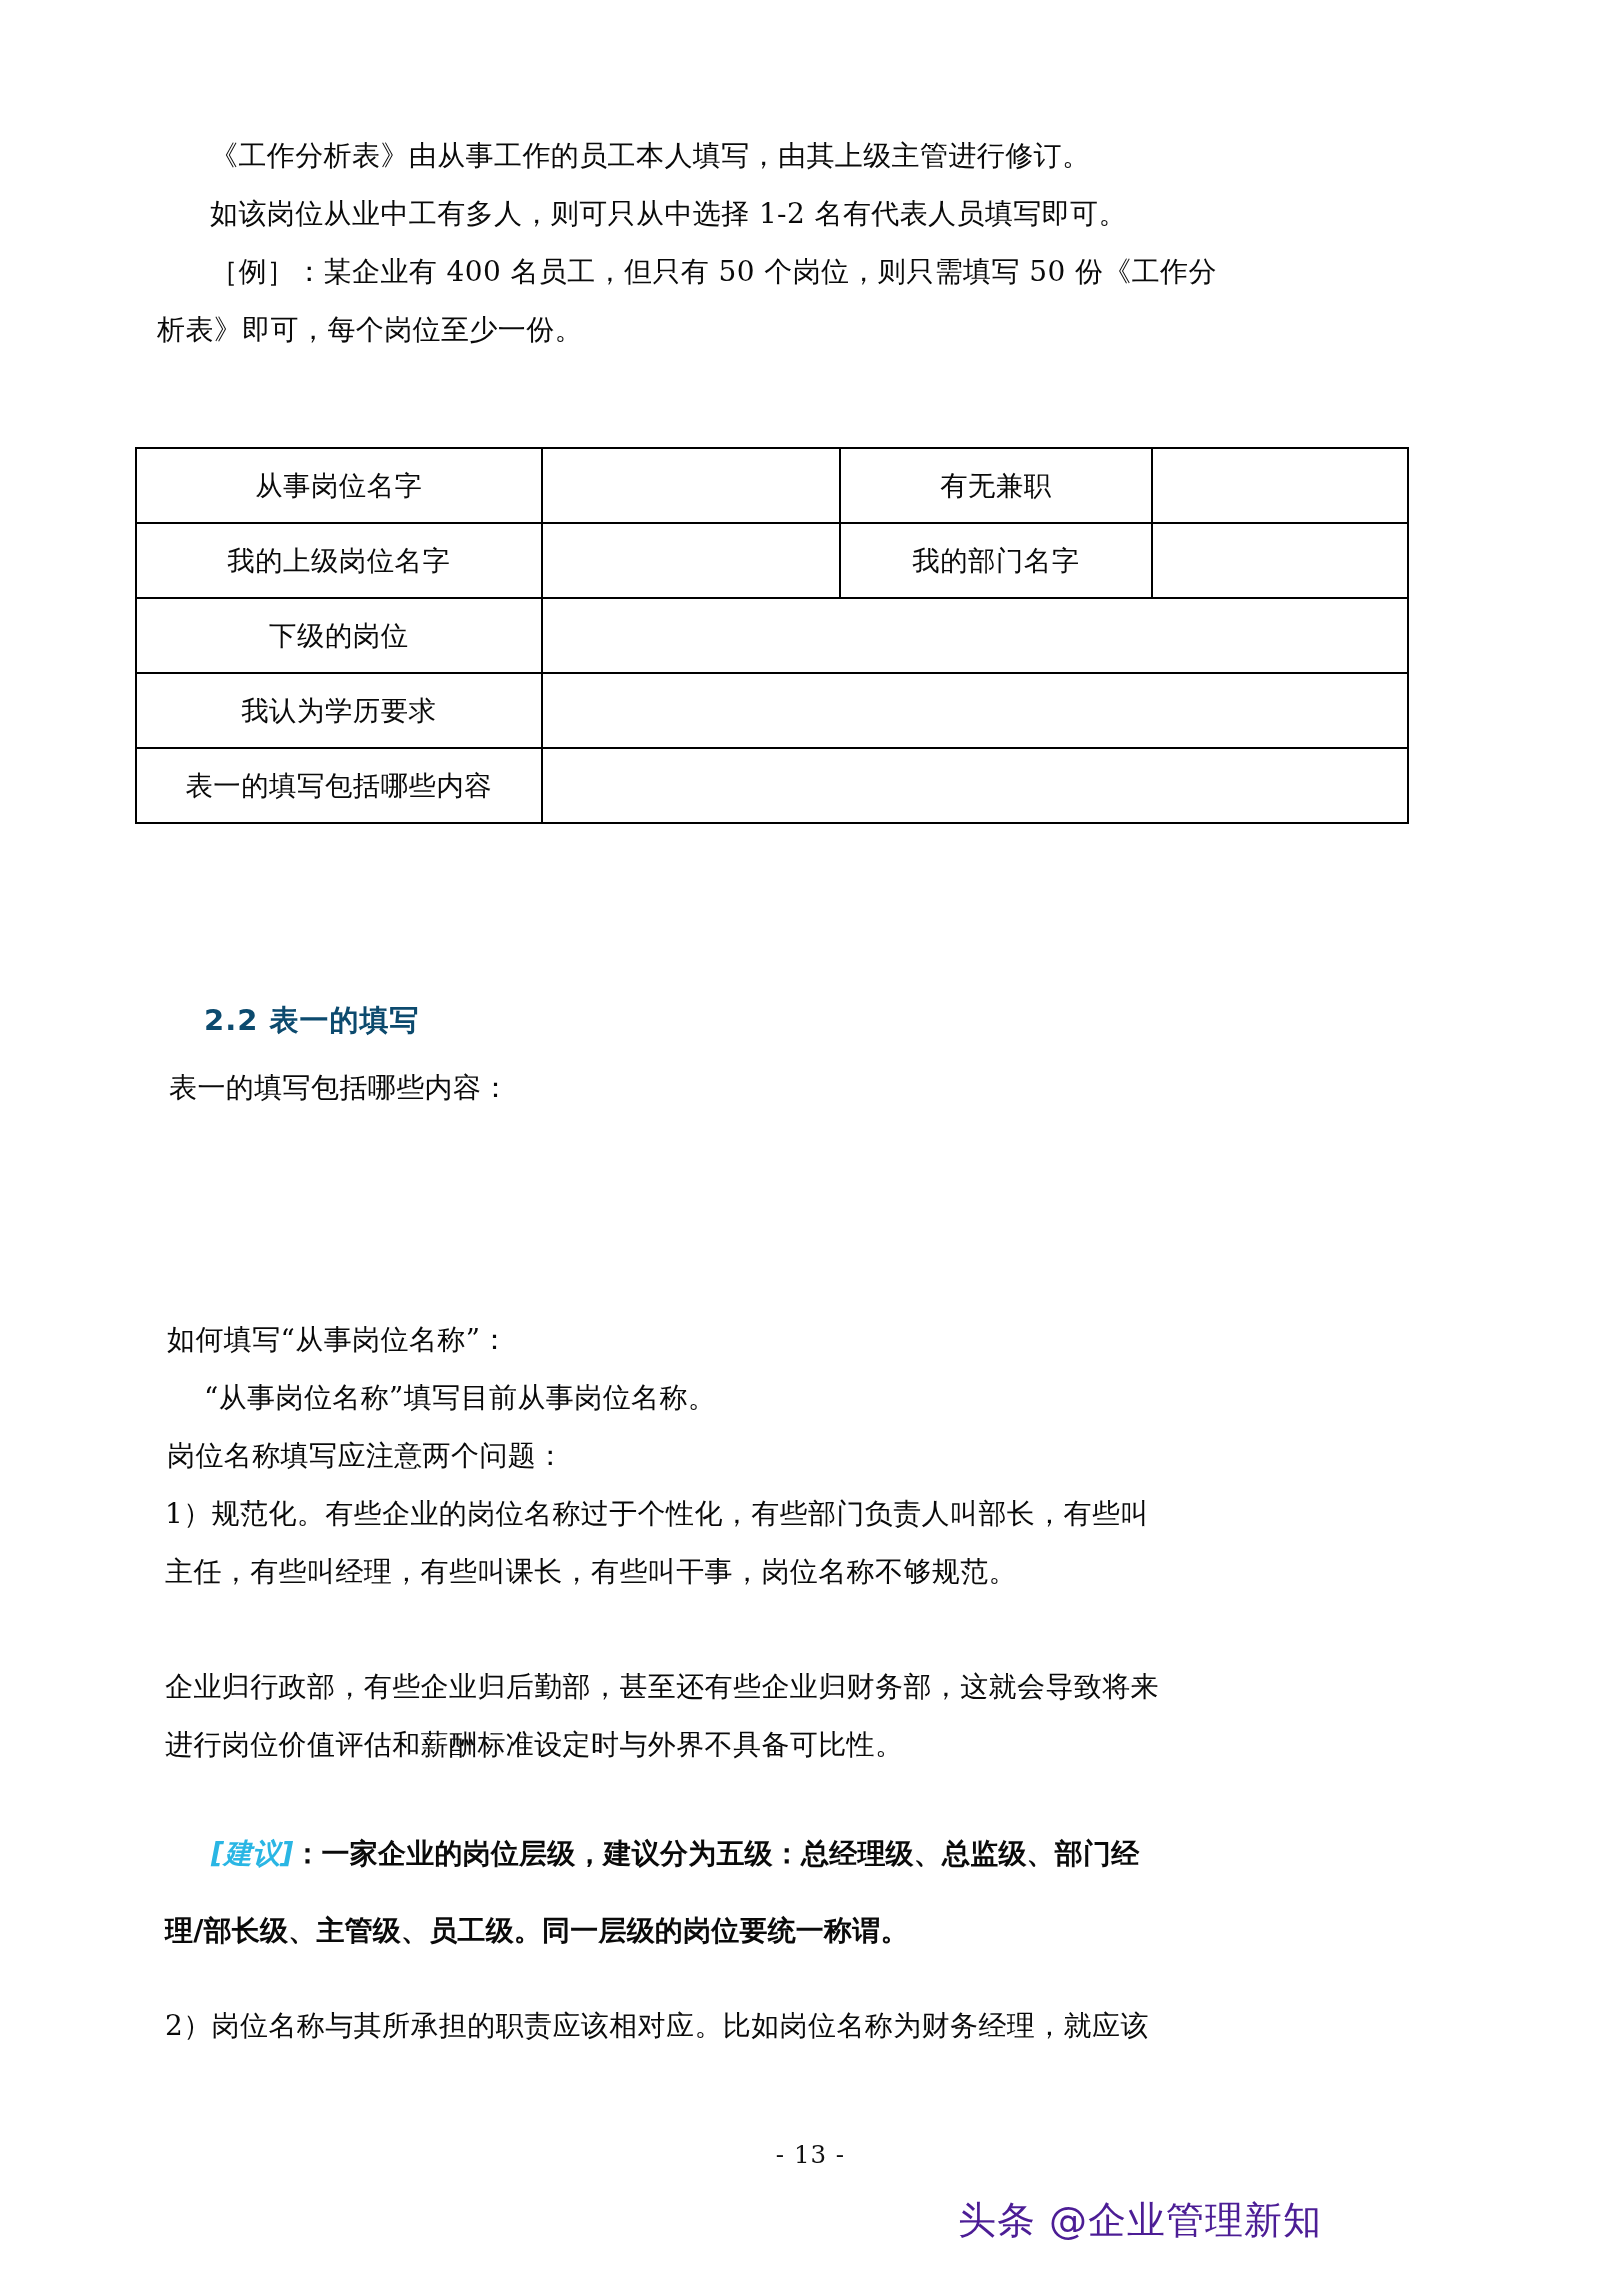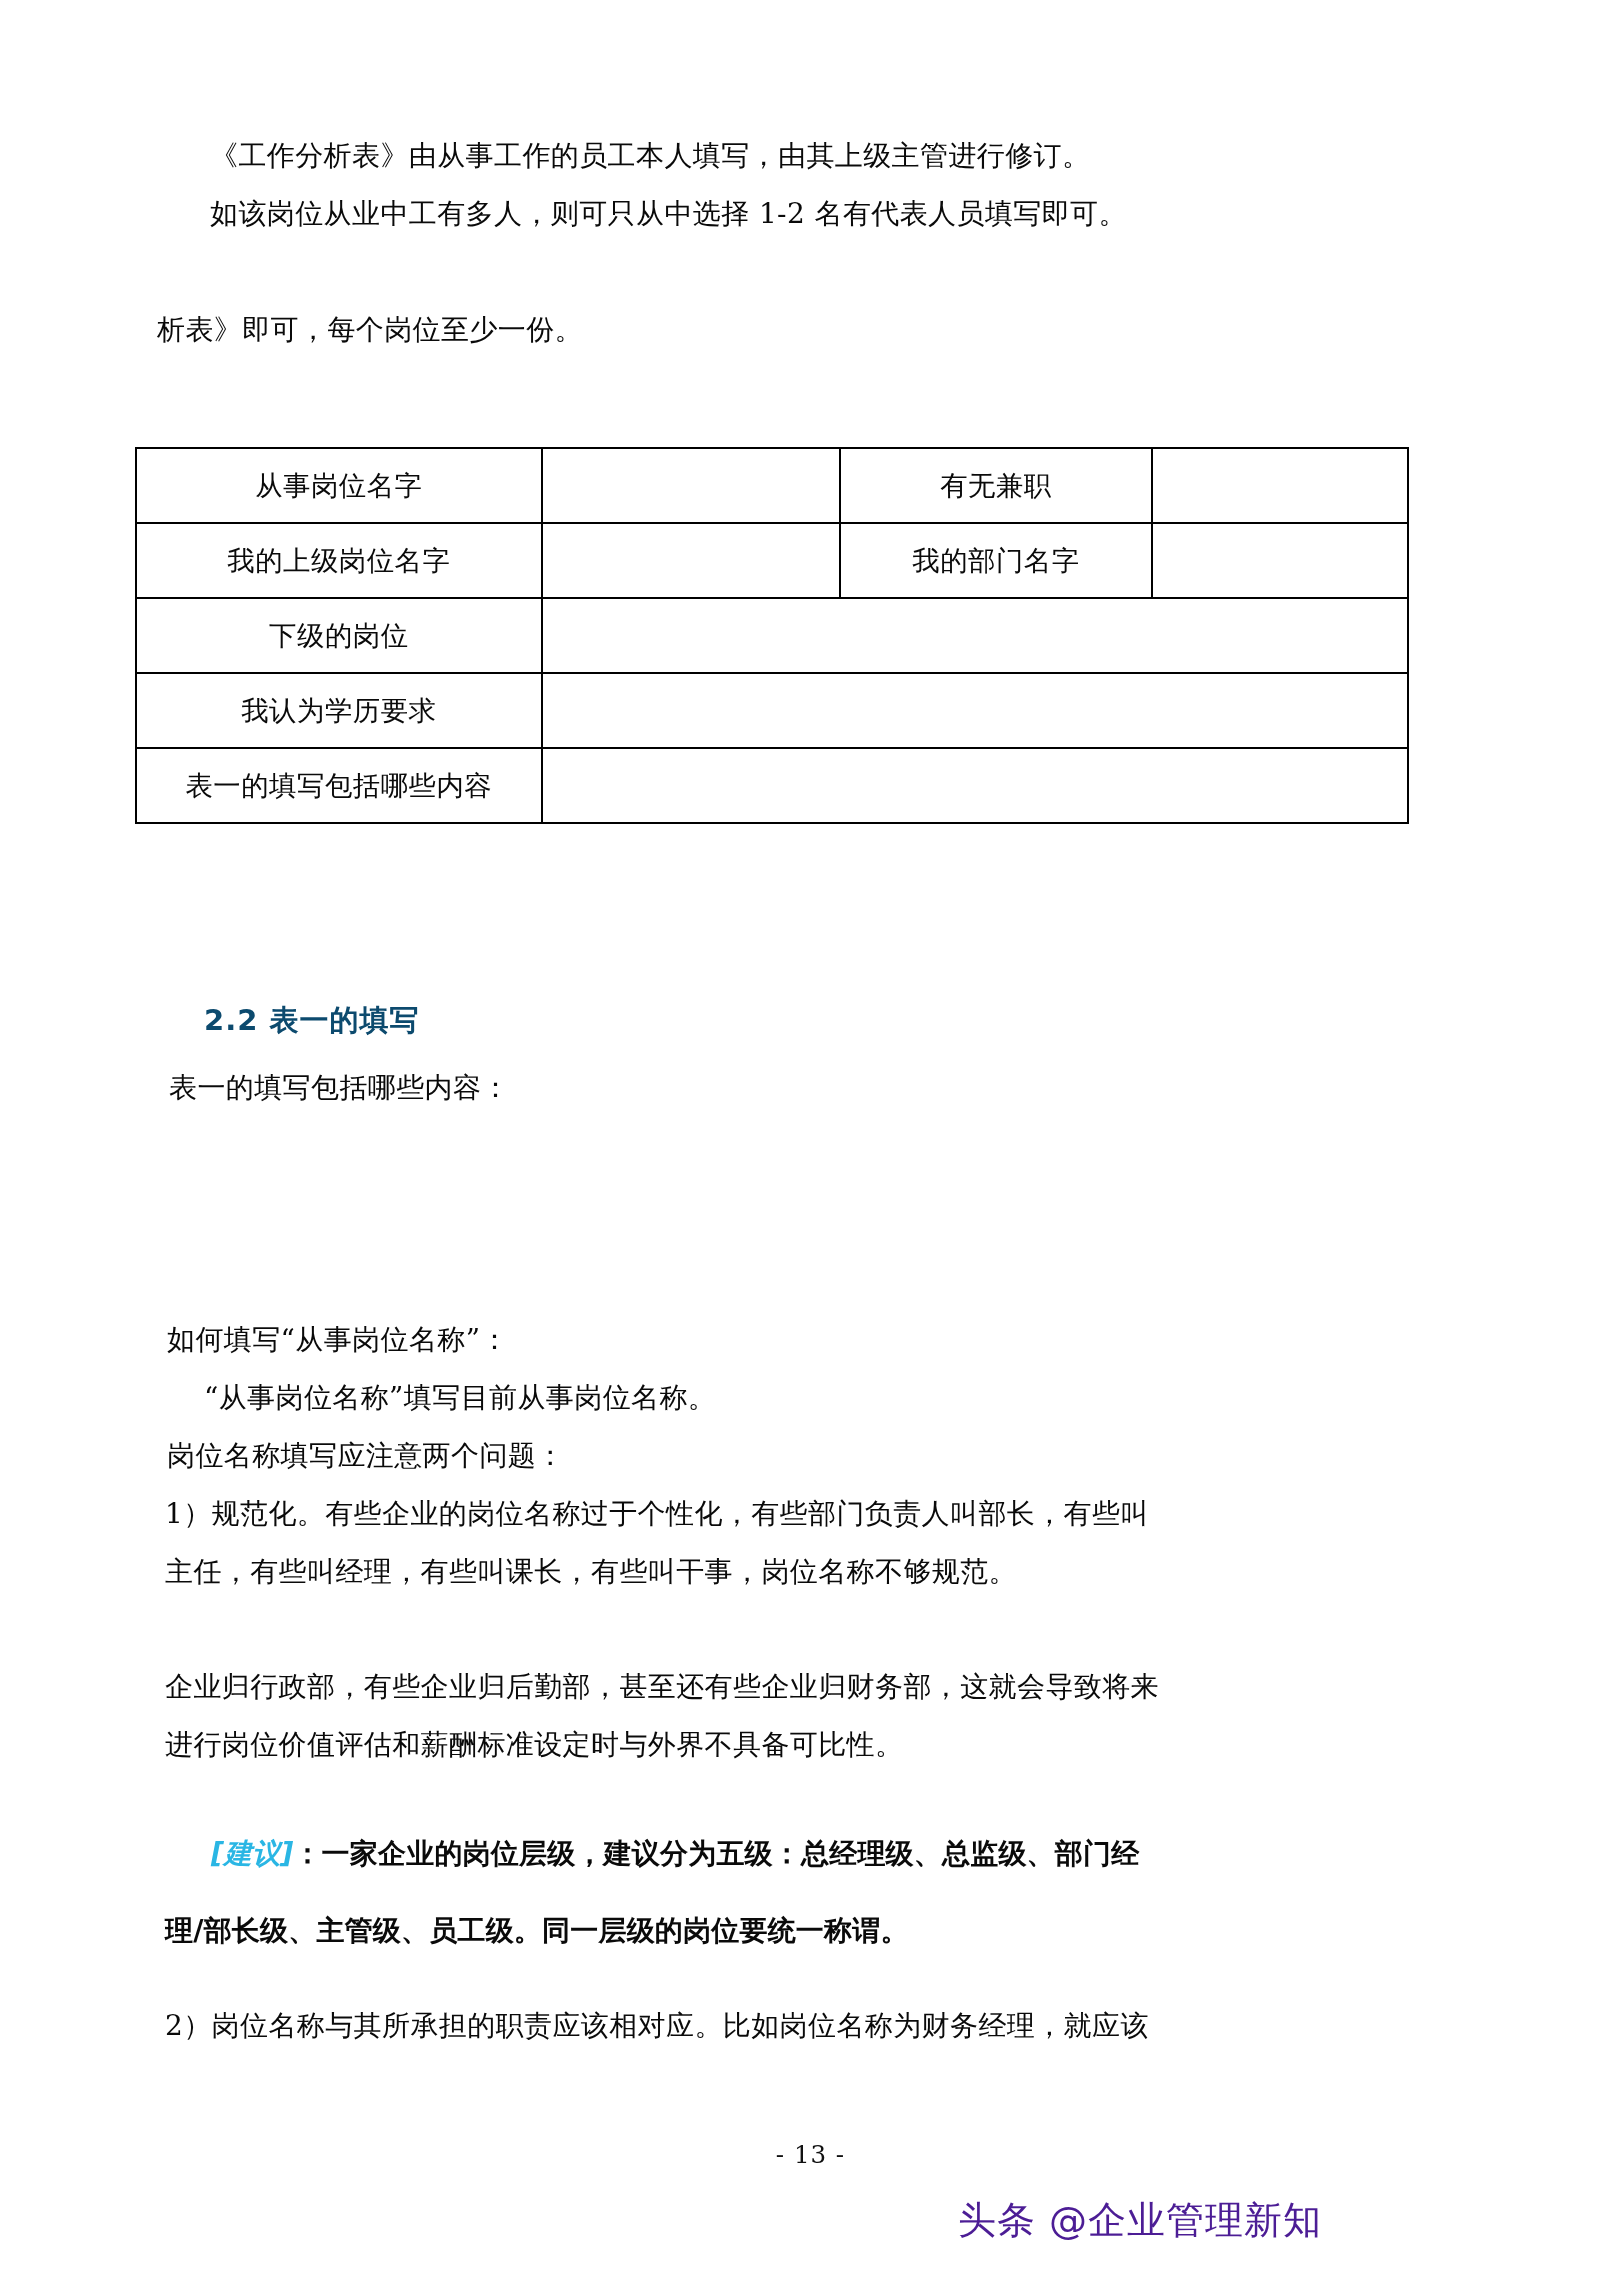--- a/index.html
+++ b/index.html
@@ -118,20 +118,21 @@
 </style>
 </head>
 <body>
 
 <div class="page">
 
   <div class="body-text" style="left:210px; top:127px;">《工作分析表》由从事工作的员工本人填写，由其上级主管进行修订。</div>
 
   <div class="body-text" style="left:210px; top:185px;">如该岗位从业中工有多人，则可只从中选择 1-2 名有代表人员填写即可。</div>
 
+  <div class="body-text" style="left:210px; top:243px;">［例］：某企业有 400 名员工，但只有 50 个岗位，则只需填写 50 份《工作分</div>
   <div class="body-text" style="left:157px; top:301px;">析表》即可，每个岗位至少一份。</div>
 
   <table class="form-table">
     <tbody>
         <tr>
       <td class="col-label-a">从事岗位名字</td>
       <td class="col-value-a blank"></td>
       <td class="col-label-b">有无兼职</td>
       <td class="col-value-b blank"></td>
     </tr>

